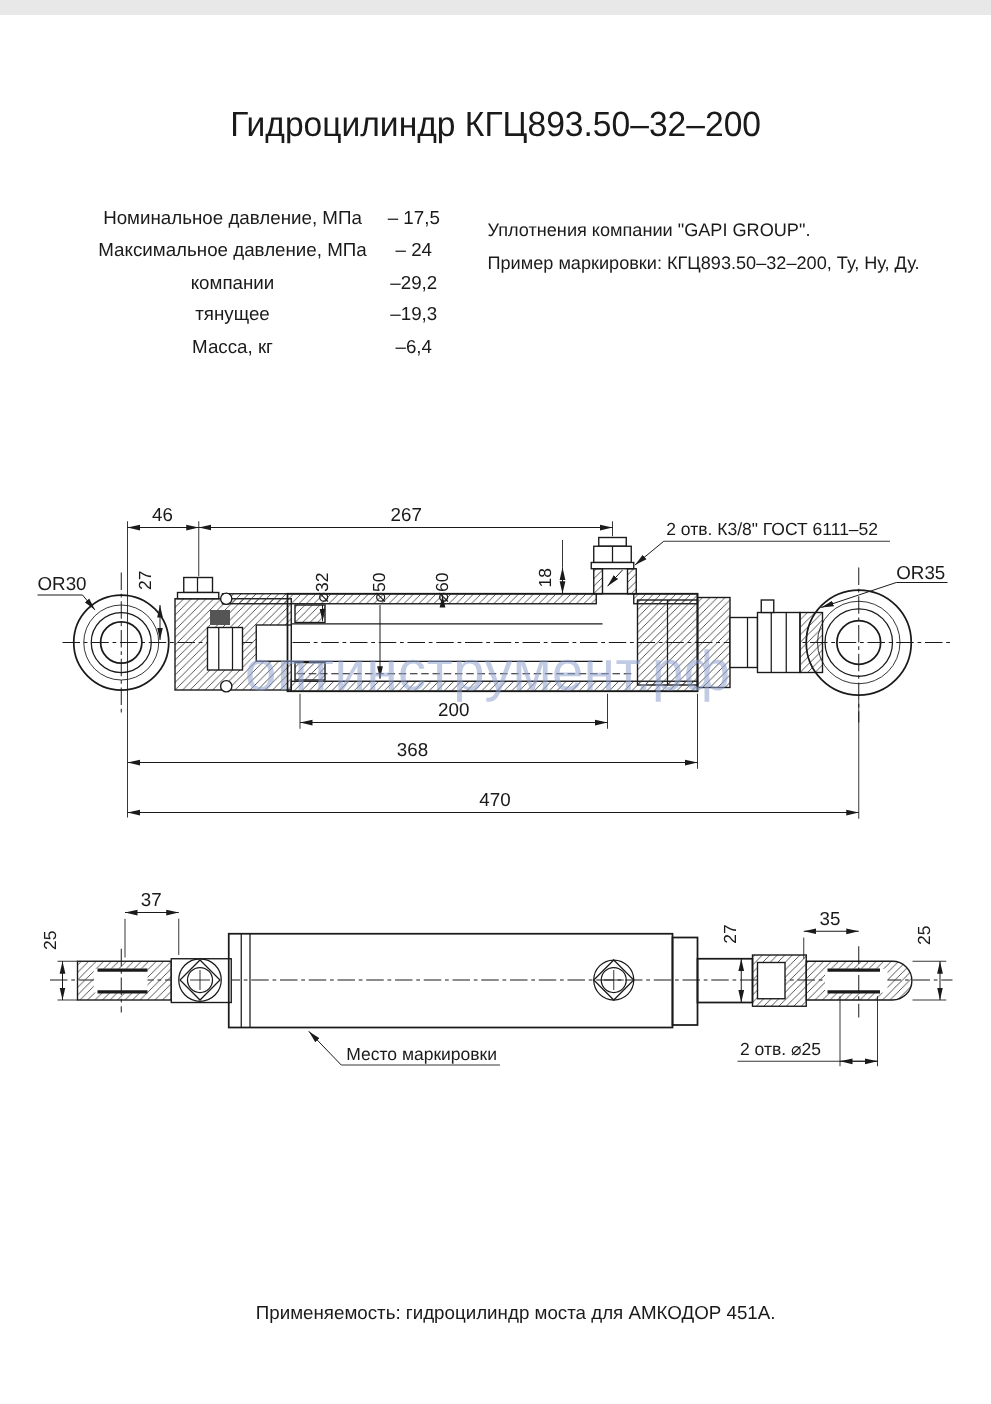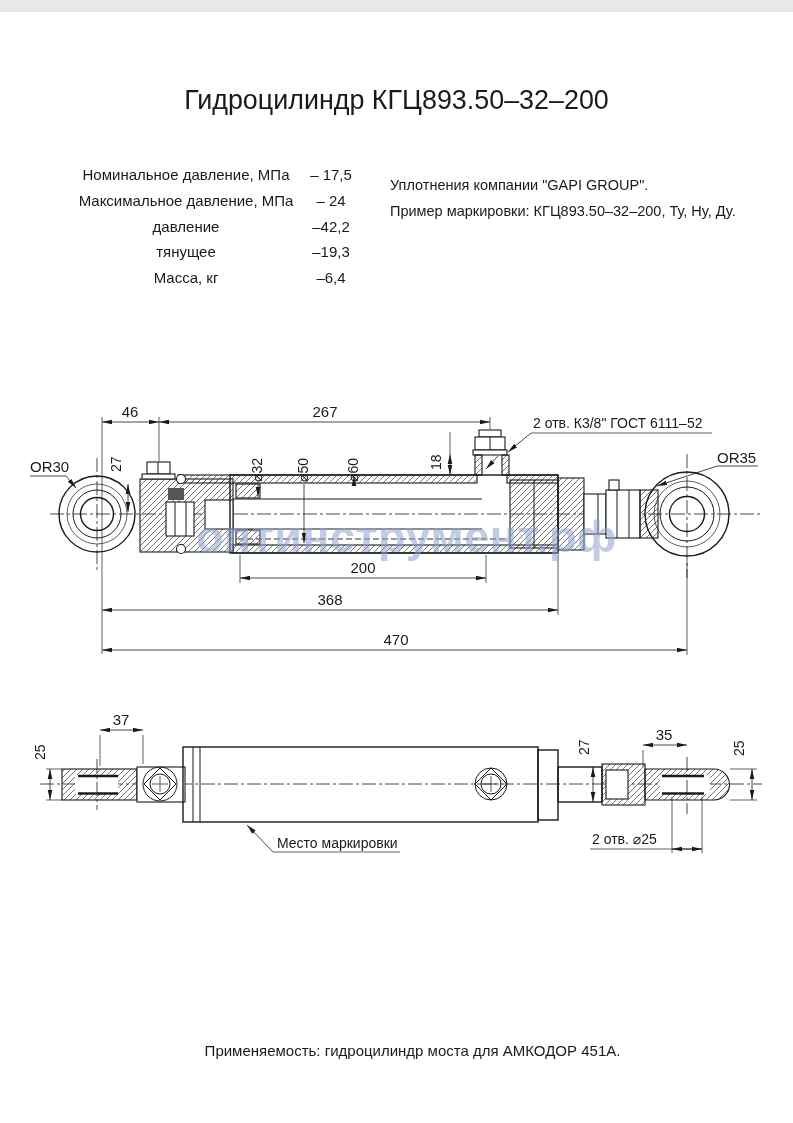--- a/index.html
+++ b/index.html
@@ -6,21 +6,21 @@
   .page{position:relative;width:793px;height:1123px;background:#ffffff;margin:12px auto;overflow:hidden;
         font-family:"Liberation Sans",sans-serif;color:#1a1a1a;}
   .title{position:absolute;top:72px;left:0;width:793px;text-align:center;
          font-size:28px;font-weight:normal;letter-spacing:0px;transform:scaleX(.96);}
   .specs{position:absolute;left:72px;top:154px;width:290px;font-size:15px;text-align:center;}
   .srow{display:grid;grid-template-columns:228px auto;height:25.8px;align-items:baseline;}
   .notes{position:absolute;left:390px;top:160px;width:360px;font-size:14.5px;line-height:26px;}
   .application{position:absolute;left:16px;top:1030px;width:793px;text-align:center;font-size:15px;}
   .watermark{position:absolute;left:196px;top:499px;width:420px;font-size:45px;
              color:rgba(142,160,205,0.55);letter-spacing:0.5px;pointer-events:none;z-index:5;
-             font-family:"Liberation Sans",sans-serif;font-weight:bold;}
+             font-family:"Liberation Sans",sans-serif;}
   svg{position:absolute;left:0;}
   #mainview{top:380px;}
   #sideview{top:690px;}
   
   .ol{fill:none;stroke:#1a1a1a;stroke-width:1.4;}           
   .md{fill:none;stroke:#1a1a1a;stroke-width:1;}             
   .th{fill:none;stroke:#1a1a1a;stroke-width:0.7;}           
   .cl{fill:none;stroke:#1a1a1a;stroke-width:0.8;stroke-dasharray:14 3 3 3;} 
   .hd{fill:none;stroke:#1a1a1a;stroke-width:0.9;stroke-dasharray:6 3;}      
   .tk{fill:none;stroke:#1a1a1a;stroke-width:2.6;}           
@@ -44,22 +44,22 @@
   <div class="specs">
     <div class="srow">
         <span>Номинальное давление, МПа</span>
         <span>– 17,5</span>
       </div>
     <div class="srow">
         <span>Максимальное давление, МПа</span>
         <span>– 24</span>
       </div>
     <div class="srow">
-        <span>давление</span>
-        <span>–42,2</span>
+        <span>компании</span>
+        <span>–29,2</span>
       </div>
     <div class="srow">
         <span>тянущее</span>
         <span>–19,3</span>
       </div>
     <div class="srow">
         <span>Масса, кг</span>
         <span>–6,4</span>
       </div>
   </div>

